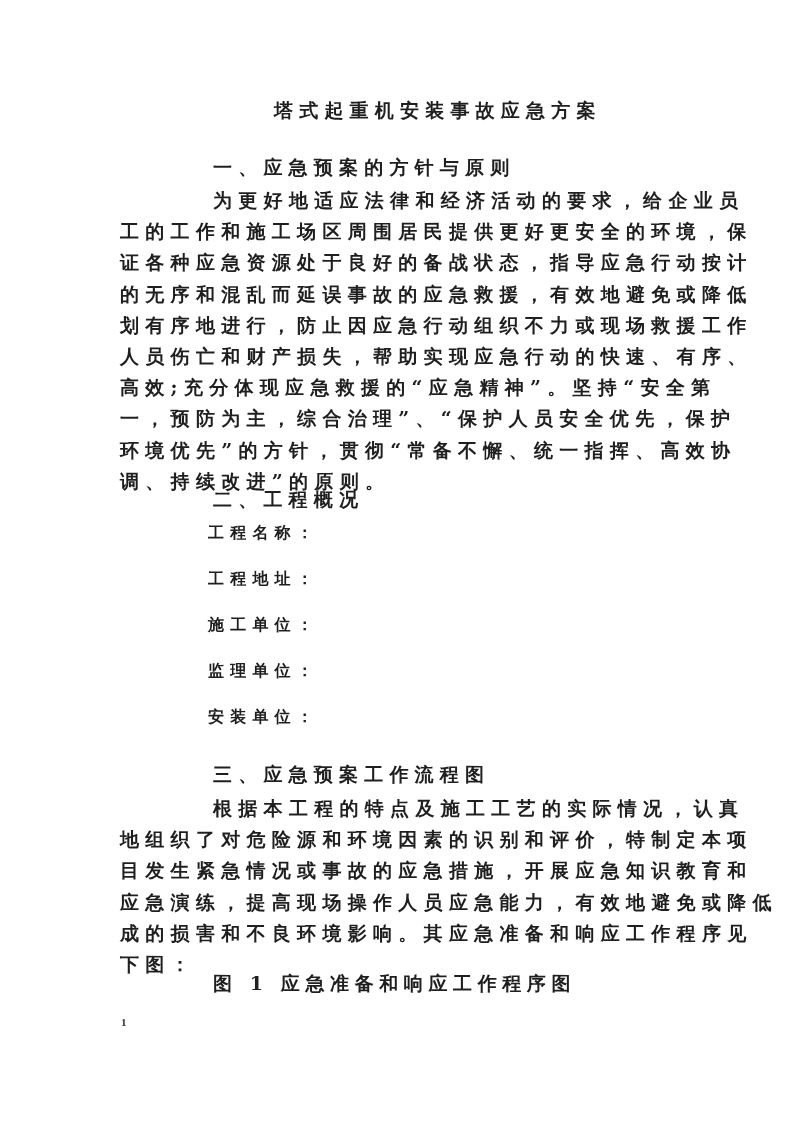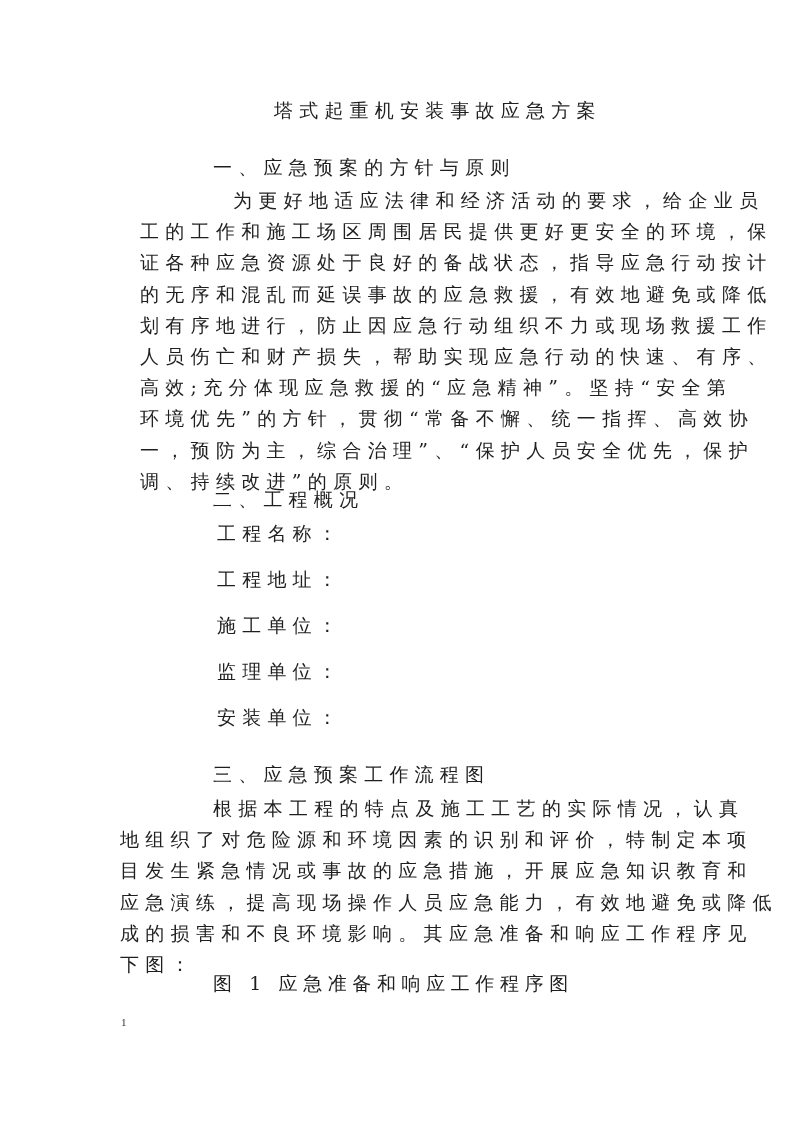--- a/index.html
+++ b/index.html
@@ -14,20 +14,21 @@
       overflow: hidden;
       font-family: "DejaVu Serif", "Liberation Serif", serif;
       color: #1a1a1a;
     }
     .page {
       position: absolute;
       left: 0; top: 0;
       width: 793px;
       height: 1122px;
       background: #ffffff;
+      font-weight: bold;
     }
     .title {
       position: absolute;
       top: 98px;
       left: 274px;
       font-size: 19px;
       line-height: 24px;
       letter-spacing: 6.2px;
       white-space: nowrap;
       color: #1f1f1f;
@@ -37,22 +38,22 @@
       left: 213px;
       font-size: 19px;
       line-height: 24px;
       letter-spacing: 6.2px;
       white-space: nowrap;
       color: #1f1f1f;
       margin-top: 12px;
     }
     .field {
       position: absolute;
-      left: 217px;
-      font-size: 19px;
+      left: 208px;
+      font-size: 16px;
       line-height: 24px;
       letter-spacing: 6.2px;
       white-space: nowrap;
       color: #1f1f1f;
     }
     .para {
       position: absolute;
       left: 120px;
       width: 540px;
     }
@@ -90,30 +91,30 @@
   </style>
 </head>
 <body>
 
 <div class="page">
 
   <div class="title">塔式起重机安装事故应急方案</div>
 
   <div class="heading" style="top:143px;">一、应急预案的方针与原则</div>
 
-  <div class="para" style="top:188px;margin-left:20px;">
+  <div class="para" style="top:188px;">
     <span class="pl first">为更好地适应法律和经济活动的要求，给企业员</span>
     <span class="pl">工的工作和施工场区周围居民提供更好更安全的环境，保</span>
     <span class="pl">证各种应急资源处于良好的备战状态，指导应急行动按计</span>
     <span class="pl">的无序和混乱而延误事故的应急救援，有效地避免或降低</span>
     <span class="pl">划有序地进行，防止因应急行动组织不力或现场救援工作</span>
     <span class="pl">人员伤亡和财产损失，帮助实现应急行动的快速、有序、</span>
     <span class="pl">高效;充分体现应急救援的“应急精神”。坚持“安全第</span>
+    <span class="pl">一，预防为主，综合治理”、“保护人员安全优先，保护</span>
     <span class="pl">环境优先”的方针，贯彻“常备不懈、统一指挥、高效协</span>
-    <span class="pl">一，预防为主，综合治理”、“保护人员安全优先，保护</span>
     <span class="pl">调、持续改进”的原则。</span>
   </div>
 
   <div class="heading" style="top:475px;">二、工程概况</div>
 
   <div class="field" style="top:521px;">工程名称：</div>
   <div class="field" style="top:567px;text-align:center;">工程地址：</div>
   <div class="field" style="top:613px;">施工单位：</div>
   <div class="field" style="top:659px;">监理单位：</div>
   <div class="field" style="top:705px;">安装单位：</div>

